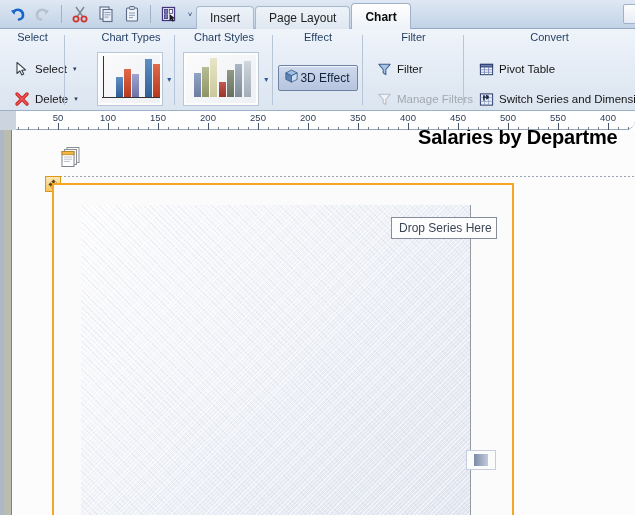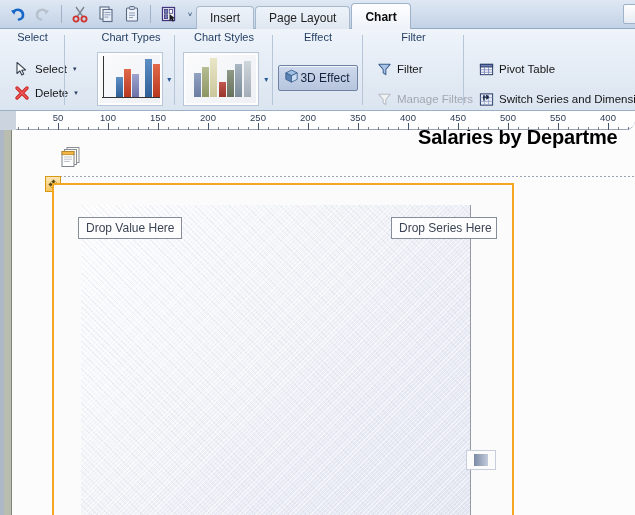--- a/index.html
+++ b/index.html
@@ -240,21 +240,21 @@
       <div class="grp-body" style="padding-left:8px;">
         <div class="rbtn" style="margin-top:9px;">
           <span class="ico">
             <svg width="16" height="16" viewBox="0 0 16 16">
               <path d="M3 1.5 L3 12.5 L5.9 9.9 L7.8 14 L9.7 13.1 L7.8 9.2 L11.6 8.9 Z" fill="#fdfdfd" stroke="#33404f" stroke-width="1.1" stroke-linejoin="round"></path>
             </svg>
           </span>
           <span class="lbl">Select</span>
           <span class="dd">▾</span>
         </div>
-        <div class="rbtn" style="">
+        <div class="rbtn" style="margin-top:6px;">
           <span class="ico">
             <svg width="16" height="16" viewBox="0 0 16 16">
               <path d="M3 3 L13 13 M13 3 L3 13" stroke="#cc2222" stroke-width="3.4" stroke-linecap="round"></path>
               <path d="M3 3 L13 13 M13 3 L3 13" stroke="#f06060" stroke-width="1.3" stroke-linecap="round"></path>
             </svg>
           </span>
           <span class="lbl">Delete</span>
           <span class="dd">▾</span>
         </div>
       </div>
@@ -338,20 +338,21 @@
               <path d="M2 2.5 H14 L9.4 8 V13.5 L6.6 11.6 V8 Z" fill="#f2f3f5" stroke="#b6bcc5" stroke-width="1.1" stroke-linejoin="round"></path>
             </svg>
           </span>
           <span class="lbl">Manage Filters</span>
         </div>
       </div>
       <div class="grp-sep" style="right:0;"></div>
     </div>
 
     <div class="grp" style="left:464px; width:171px;">
+      <div class="grp-title">Convert</div>
       <div class="grp-body" style="padding-left:8px;">
         <div class="rbtn" style="margin-top:9px;">
           <span class="ico">
             <svg width="15" height="15" viewBox="0 0 16 16">
               <rect x="1.5" y="2.5" width="13" height="11" fill="#fdfdfd" stroke="#2d3f6b" stroke-width="1.1"></rect>
               <rect x="1.5" y="2.5" width="13" height="2.8" fill="#6e7fb8" stroke="#2d3f6b" stroke-width="1.1"></rect>
               <path d="M5.8 5.3v8.2M10.2 5.3v8.2M1.5 8.3h13M1.5 10.9h13" stroke="#6e7fb8" stroke-width="0.85"></path>
             </svg>
           </span>
           <span class="lbl">Pivot Table</span>
@@ -477,23 +478,20 @@
         <path d="M6 0.8 L8 3 H6.9 V5.1 H9 V4 L11.2 6 L9 8 V6.9 H6.9 V9 H8 L6 11.2 L4 9 H5.1 V6.9 H3 V8 L0.8 6 L3 4 V5.1 H5.1 V3 H4 Z" fill="#5a4c12" stroke="#3e3409" stroke-width="0.5" stroke-linejoin="round"></path>
       </svg>
     </div>
 
     <div class="chartframe">
 
       <div class="chartwall">
         <div class="dither"></div>
       </div>
 
-      <div class="dropbox" style="left:24px; top:32px; width:104px;">
-        <span>Drop Value Here</span>
-      </div>
 
       <div class="dropbox" style="left:337px; top:32px; width:106px;">
         <span>Drop Series Here</span>
       </div>
 
       <div class="legendbox">
         <div class="legendswatch"></div>
       </div>
 
     </div>

